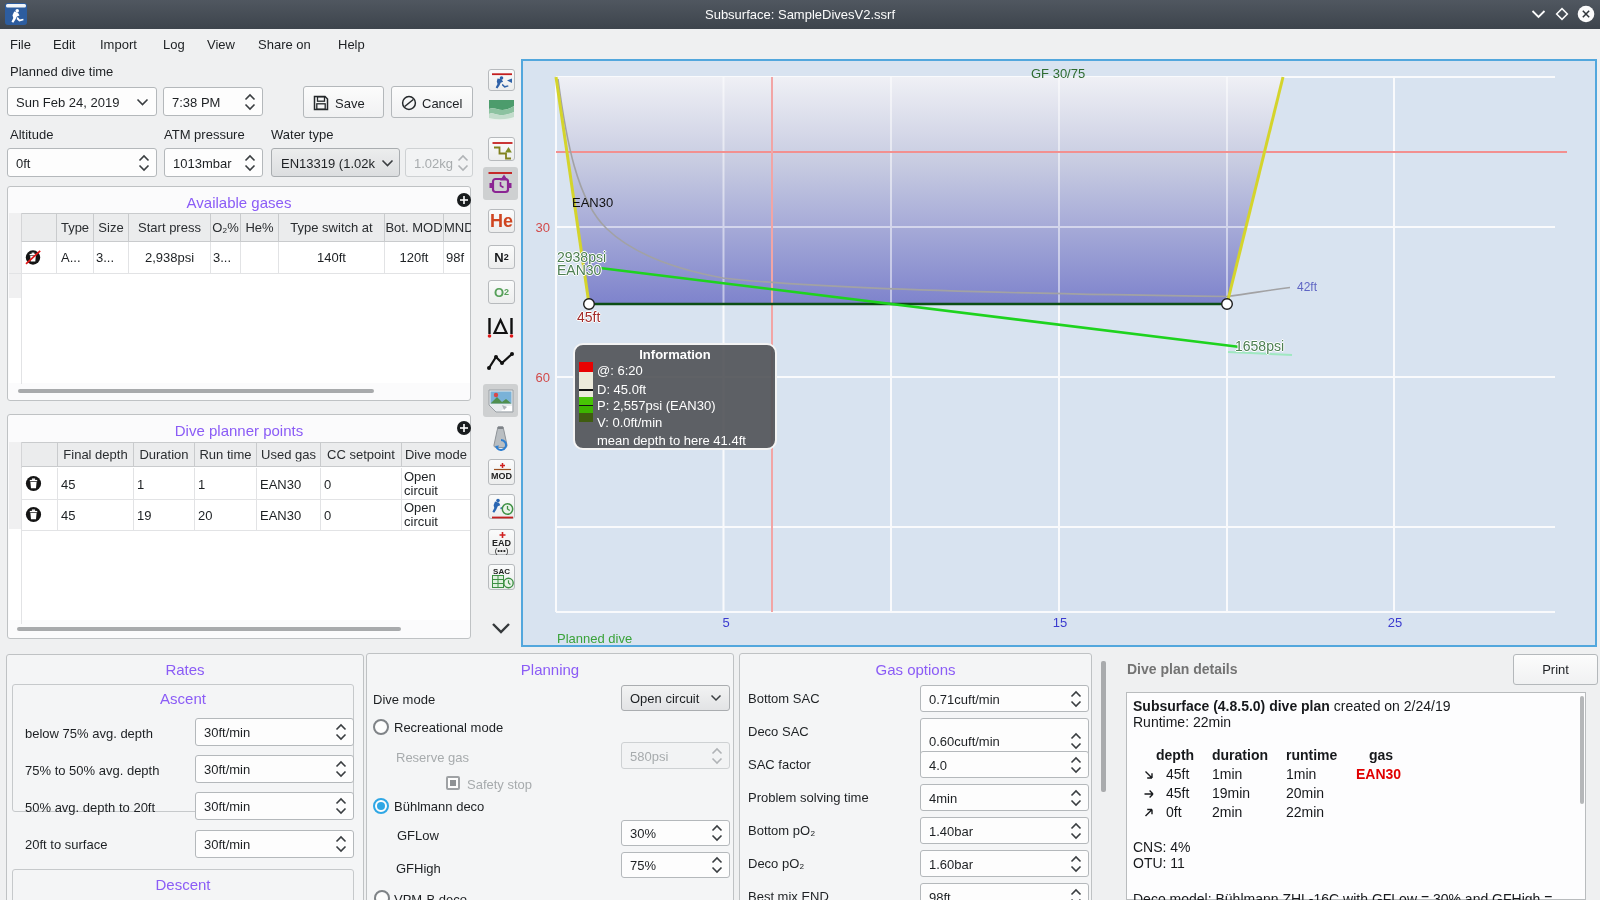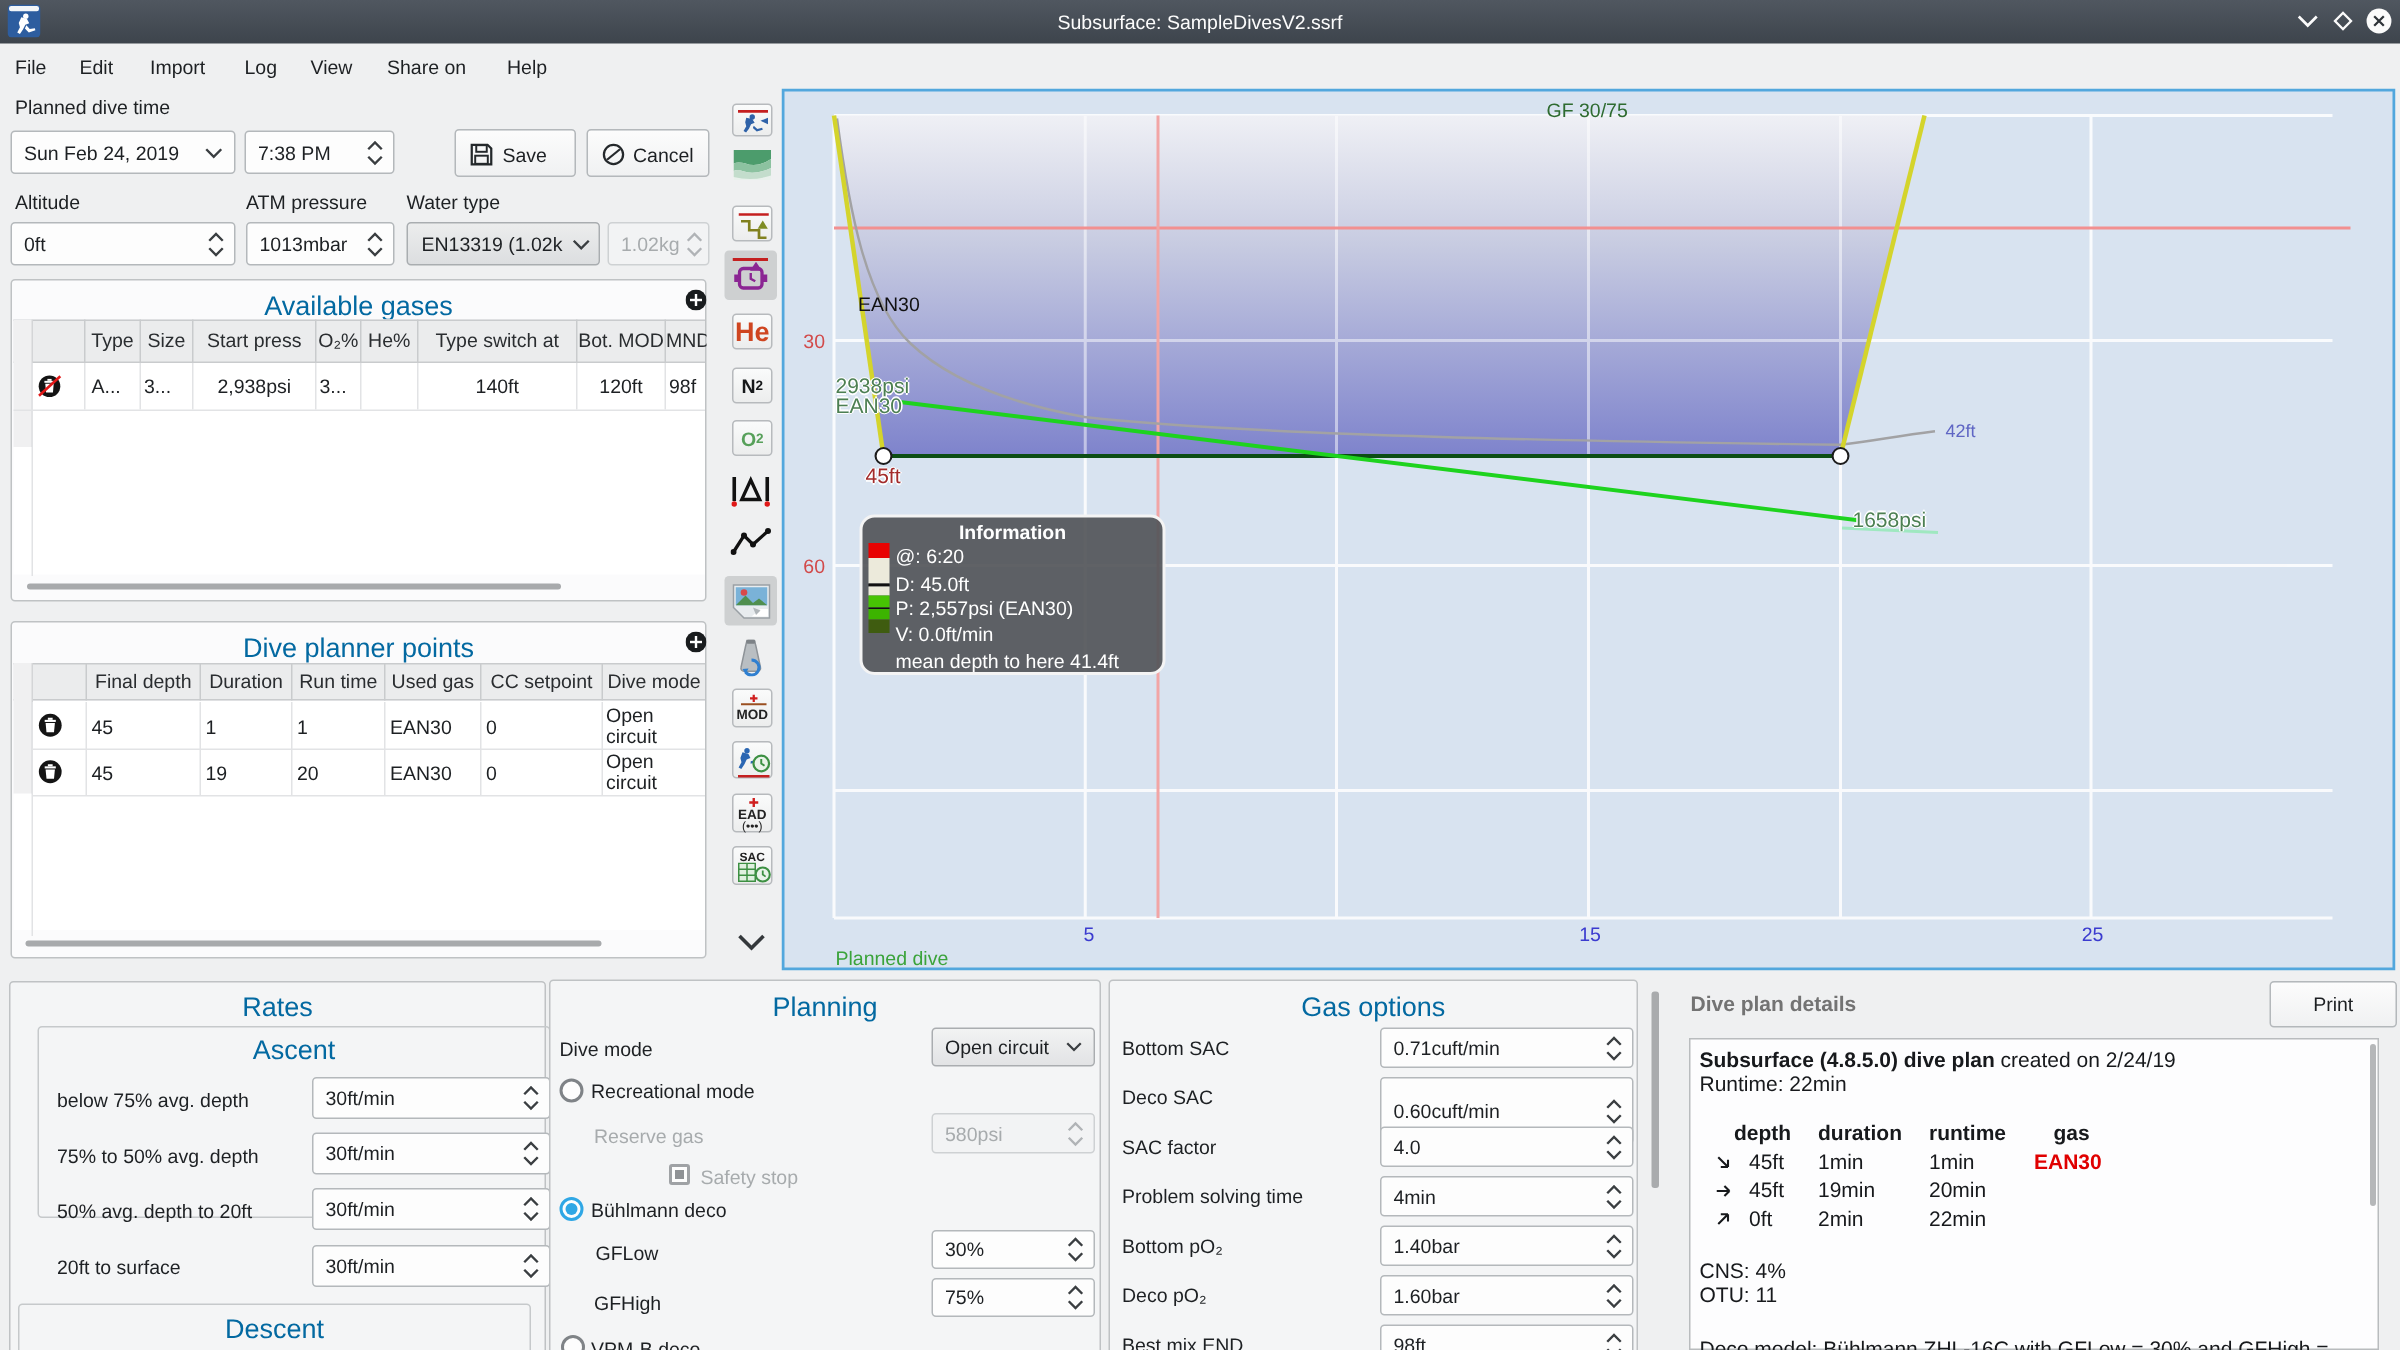--- a/index.html
+++ b/index.html
@@ -7,21 +7,21 @@
 .lbl{position:absolute;font-size:13px;color:#1d2023;white-space:nowrap}
 .spin,.combo,.btn{position:absolute;background:#fdfdfd;border:1px solid #b4b8bb;border-radius:3px;box-sizing:border-box;font-size:13px;color:#1d2023}
 .combo{background:linear-gradient(#f7f7f8,#e9eaeb)}
 .btn{background:linear-gradient(#fcfcfc,#f0f1f2)}
 .tx{position:absolute;left:8px;top:50%;transform:translateY(-50%);white-space:nowrap}
 .ud{position:absolute;right:5px;top:50%;transform:translateY(-50%)}
 .cv{position:absolute;right:7px;top:50%;transform:translateY(-50%)}
 .dis{background:#f2f3f4;border-color:#ced1d3;color:#a7abad}
 .dgray{color:#a7abad}
 .panel{position:absolute;background:#f4f5f6;border:1px solid #bfc2c4;border-radius:3px;box-sizing:border-box}
-.ptitle{position:absolute;left:0;width:100%;text-align:center;font-size:18px;color:#0369a1}
+.ptitle{position:absolute;left:0;width:100%;text-align:center;font-size:15px;color:#8b5cf6}
 .tbl-h{position:absolute;background:#ebeced;border-top:1px solid #c9cbcd;border-bottom:1px solid #c9cbcd;box-sizing:border-box}
 .hcell{position:absolute;overflow:hidden;text-align:center;font-size:13px;color:#2a2d30;top:50%;transform:translateY(-50%)}
 .vline{position:absolute;width:1px;background:#c9cbcd}
 .vline2{position:absolute;width:1px;background:#e2e3e5}
 .hline{position:absolute;height:1px;background:#e2e3e5}
 .cell{position:absolute;font-size:13px;color:#1d2023;white-space:nowrap}
 .sbar{position:absolute;background:#a8aaac;border-radius:2px}
 .radio{position:absolute;width:16px;height:16px;border-radius:50%;border:2px solid #7f8387;background:#fdfdfd;box-sizing:border-box}
 .radio.on{border-color:#2fa7e5}
 .radio.on::after{content:"";position:absolute;left:2px;top:2px;width:8px;height:8px;border-radius:50%;background:#2fa7e5}
@@ -437,21 +437,21 @@
   <div class="abs" style="left:4px;top:68px;width:14px;height:9px;background:#3f5c10"></div>
   <div class="abs" style="left:22px;top:17.5px">@: 6:20</div>
   <div class="abs" style="left:22px;top:36.5px">D: 45.0ft</div>
   <div class="abs" style="left:22px;top:53px">P: 2,557psi (EAN30)</div>
   <div class="abs" style="left:22px;top:70px">V: 0.0ft/min</div>
   <div class="abs" style="left:22px;top:88px">mean depth to here 41.4ft</div>
 </div>
 
 <div class="panel" style="left:6px;top:654px;width:358px;height:260px">
   <div class="ptitle" style="top:6px">Rates</div>
-  <div class="panel" style="left:18px;top:29px;width:342px;height:128px;background:none;border-color:#c6c9cb">
+  <div class="panel" style="left:5px;top:29px;width:342px;height:128px;background:none;border-color:#c6c9cb">
     <div class="ptitle" style="top:5px">Ascent</div>
     <div class="lbl" style="left:12px;top:41px">below 75% avg. depth</div>
     <div class="lbl" style="left:12px;top:78px">75% to 50% avg. depth</div>
     <div class="lbl" style="left:12px;top:115px">50% avg. depth to 20ft</div>
     <div class="lbl" style="left:12px;top:152px">20ft to surface</div>
     <div class="spin" style="left:182px;top:33px;width:159px;height:28px">
           <span class="tx">30ft/min</span>
           <svg class="ud" width="14" height="18" viewBox="0 0 14 18">
             <path d="M2.5 6.5 L7 2 L11.5 6.5" fill="none" stroke="#3a3e41" stroke-width="1.6"></path>
             <path d="M2.5 11.5 L7 16 L11.5 11.5" fill="none" stroke="#3a3e41" stroke-width="1.6"></path>

